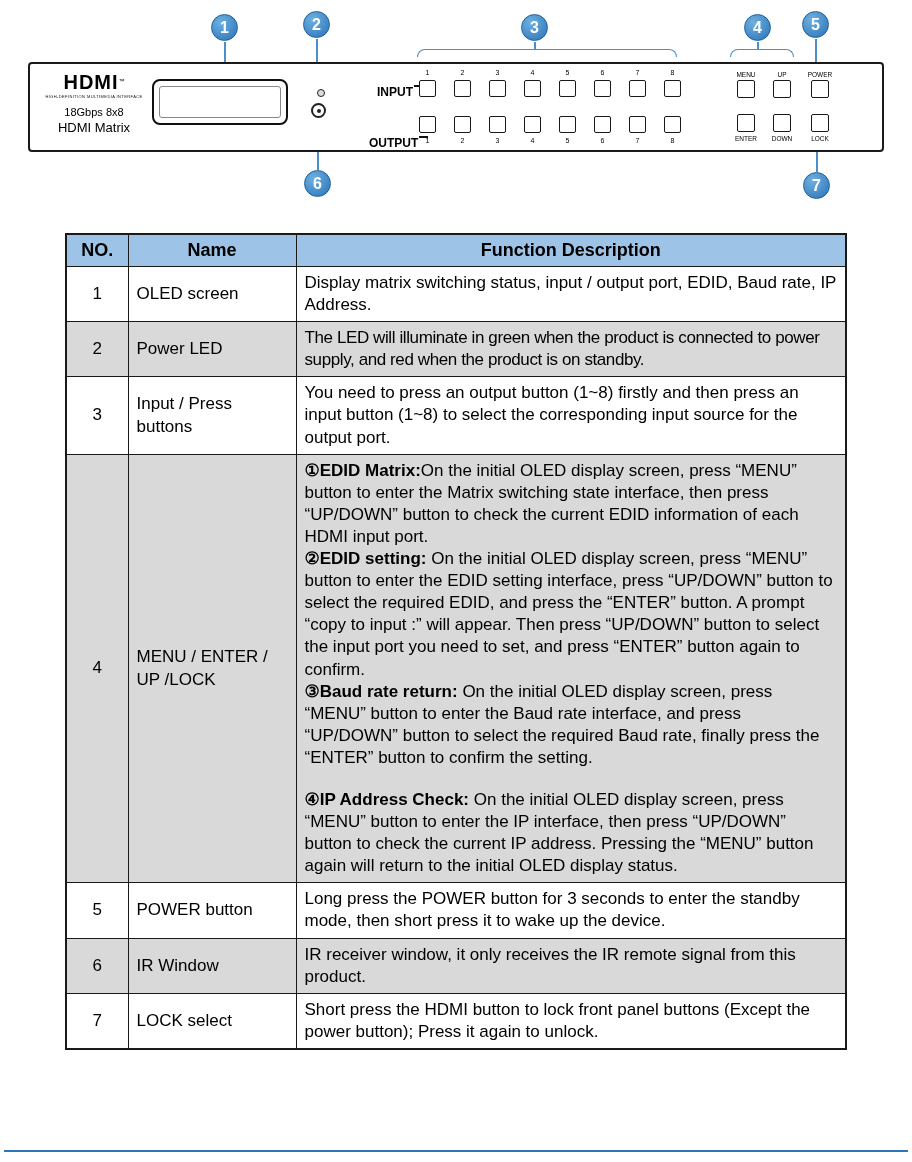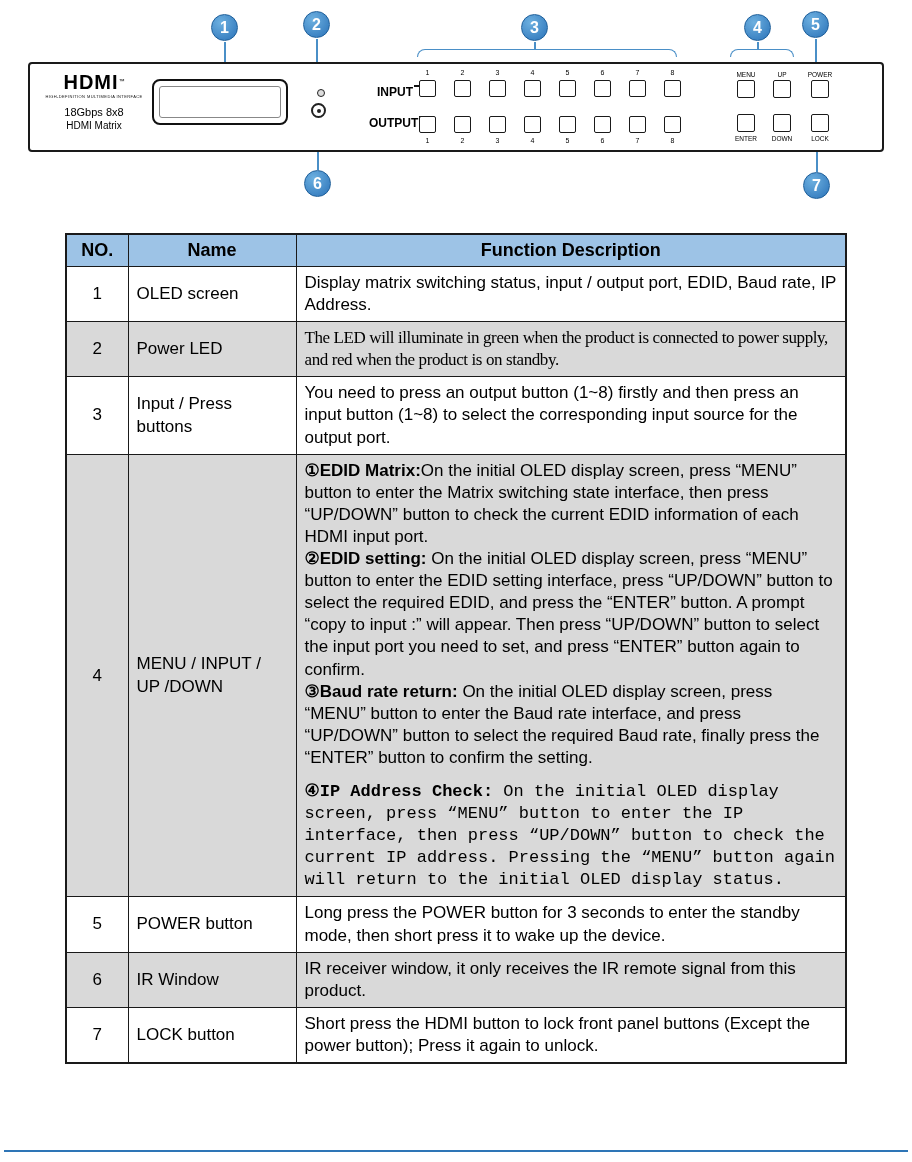--- a/index.html
+++ b/index.html
@@ -14,21 +14,21 @@
   
   .panel {
     position:absolute; left:28px; top:62px; width:856px; height:90px;
     border:2px solid #1a1a1a; border-radius:4px; background:#fff;
   }
   .logo-block { position:absolute; left:14px; top:8px; width:100px; text-align:center; }
   .logo-main { font-size:20px; font-weight:900; letter-spacing:1px; line-height:1; }
   .logo-tm { font-size:6px; vertical-align:super; font-weight:400; }
   .logo-tagline { font-size:4px; letter-spacing:.4px; white-space:nowrap; overflow:hidden; color:#111; margin-top:1px; }
   .logo-model { font-size:11px; margin-top:7px; }
-  .logo-product { font-size:10px; margin-top:2px; }
+  .logo-product { font-size:13px; margin-top:2px; }
 
   .oled { position:absolute; left:122px; top:15px; width:136px; height:46px;
           border:2.5px solid #111; border-radius:8px; background:#fff; }
   .oled-inner { position:absolute; left:5px; top:5px; right:5px; bottom:5px;
                 border:1px solid #888; border-radius:3px; }
 
   .led { position:absolute; left:287px; top:25px; width:8px; height:8px;
          border:1.5px solid #222; border-radius:50%; background:#ddd; }
   .ir  { position:absolute; left:281px; top:39px; width:15px; height:15px;
          border:2px solid #222; border-radius:50%; background:#fff; }
@@ -68,22 +68,22 @@
     background:#9dc3e6; border:1px solid #1a1a1a;
     font-size:18px; font-weight:bold; padding:5px 5px; text-align:center;
   }
   .spec td {
     border:1px solid #1a1a1a; font-size:17px; line-height:1.3;
     padding:5px 8px; vertical-align:middle; background:#fff;
   }
   .spec tr.alt td { background:#d9d9d9; }
   .spec td.no { text-align:center; }
   .spec td.ds p { margin:0; }
-  .spec td.ds p.gap { margin-top:12px;font-family:Liberation Mono, monospace; }
-  .cond { letter-spacing:-0.4px;font-family:Liberation Serif, serif; }
+  .spec td.ds p.gap { margin-top:20px; }
+  .cond { letter-spacing:-0.4px; }
 
   .footer-rule { position:absolute; left:4px; top:1150px; width:904px; height:2px; background:#2e75b6; }
 </style>
 </head>
 <body>
 
 <div class="page">
 
   <div class="callout" style="left:211px; top:14px;">1</div>
   <div class="callout" style="left:303px; top:11px;">2</div>
@@ -120,21 +120,21 @@
 
     <div class="led"></div>
     <div class="ir">
         <div class="ir-dot"></div>
       </div>
 
     <div class="io-label" style="left:347px; top:21px;">
       <span>INPUT</span>
       <span class="io-dash"></span>
     </div>
-    <div class="io-label" style="left:339px; top:52px;">
+    <div class="io-label" style="left:339px; top:72px;">
       <span>OUTPUT</span>
       <span class="io-dash"></span>
     </div>
 
     <div class="port-nums" style="top:5px;">
       <span>1</span>
       <span>2</span>
       <span>3</span>
       <span>4</span>
       <span>5</span>
@@ -211,40 +211,40 @@
         <td class="nm">Power LED</td>
         <td class="ds cond">The LED will illuminate in green when the product is connected to power supply, and red when the product is on standby.</td>
       </tr>
       <tr>
         <td class="no">3</td>
         <td class="nm">Input / Press buttons</td>
         <td class="ds">You need to press an output button (1~8) firstly and then press an input button (1~8) to select the corresponding input source for the output port.</td>
       </tr>
       <tr class="alt">
         <td class="no">4</td>
-        <td class="nm">MENU / INPUT / UP /DOWN</td>
+        <td class="nm">MENU / ENTER / UP /LOCK</td>
         <td class="ds">
           <p><b>①EDID Matrix:</b><span>On the initial OLED display screen, press “MENU” button to enter the Matrix switching state interface, then press “UP/DOWN” button to check the current EDID information of each HDMI input port.</span></p>
           <p><b>②EDID setting:</b><span> On the initial OLED display screen, press “MENU” button to enter the EDID setting interface, press “UP/DOWN” button to select the required EDID, and press the “ENTER” button.  A prompt “copy to input :” will appear. Then press “UP/DOWN” button to select the input port you need to set, and press “ENTER” button again to confirm.</span></p>
           <p><b>③Baud rate return:</b><span> On the initial OLED display screen, press “MENU” button to enter the Baud rate interface, and press “UP/DOWN” button to select the required Baud rate, finally press the “ENTER” button to confirm the setting.</span></p>
           <p class="gap"><b>④IP Address Check:</b><span> On the initial OLED display screen, press “MENU” button to enter the IP interface, then press “UP/DOWN” button to check the current IP address. Pressing the “MENU” button again will return to the initial OLED display status.</span></p>
         </td>
       </tr>
       <tr>
         <td class="no">5</td>
         <td class="nm">POWER button</td>
         <td class="ds">Long press the POWER button for 3 seconds to enter the standby mode, then short press it to wake up the device.</td>
       </tr>
       <tr class="alt">
         <td class="no">6</td>
         <td class="nm">IR Window</td>
         <td class="ds">IR receiver window, it only receives the IR remote signal from this product.</td>
       </tr>
       <tr>
         <td class="no">7</td>
-        <td class="nm">LOCK button</td>
+        <td class="nm">LOCK select</td>
         <td class="ds">Short press the HDMI button to lock front panel buttons (Except the power button); Press it again to unlock.</td>
       </tr>
     </tbody>
   </table>
 
   <div class="footer-rule"></div>
 </div>
 
 </body></html>

